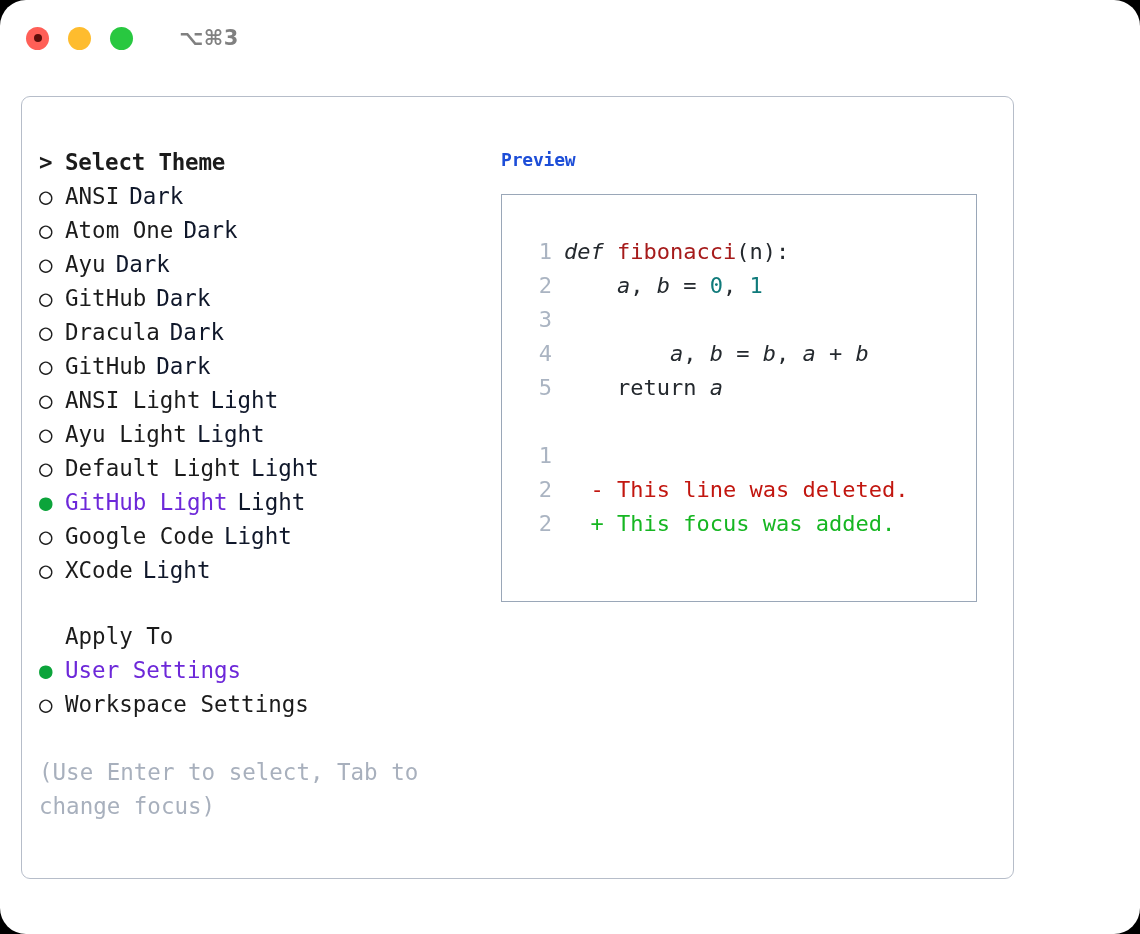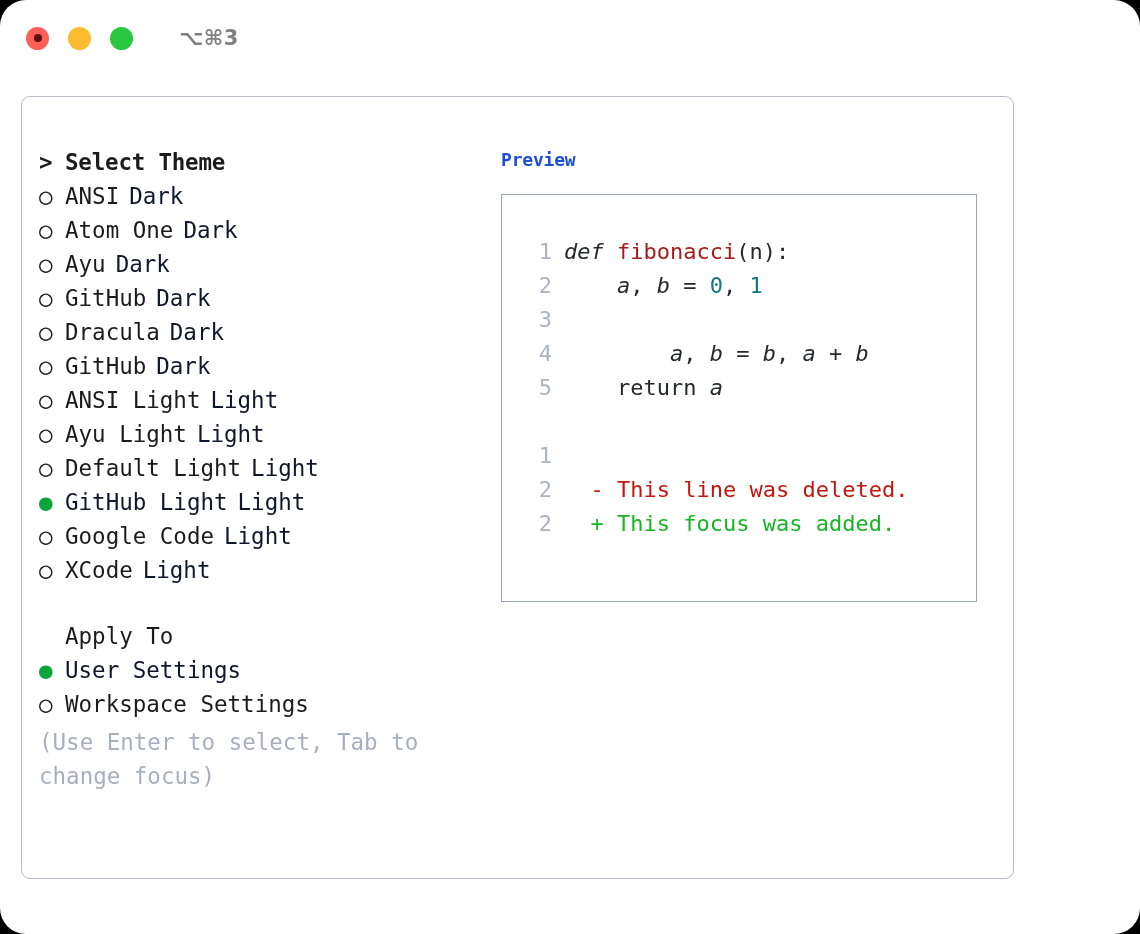--- a/index.html
+++ b/index.html
@@ -106,34 +106,35 @@
     width: 26px;
     flex: 0 0 26px;
     color: #1b1b1b;
     font-size: 22.5px;
     line-height: 1;
   }
   .marker-radio-on {
     color: #0ca43b;
   }
   .label { color: #1b1b1b; }
-  .label-selected { color: #0f172a; }
+  .label-selected { color: #6d28d9; }
   .tag {
     color: #0f172a;
     margin-left: 10px;
   }
 
   .heading {
     font-weight: bold;
     letter-spacing: -0.2px;
   }
 
   .section-gap { height: 32px; }
 
   .hint {
+    margin-top: 30px;
     color: #a8b0bd;
     font-size: 22.5px;
     line-height: 34px;
     width: 410px;
   }
 
   
   .right-col {
     position: absolute;
     left: 479px;

